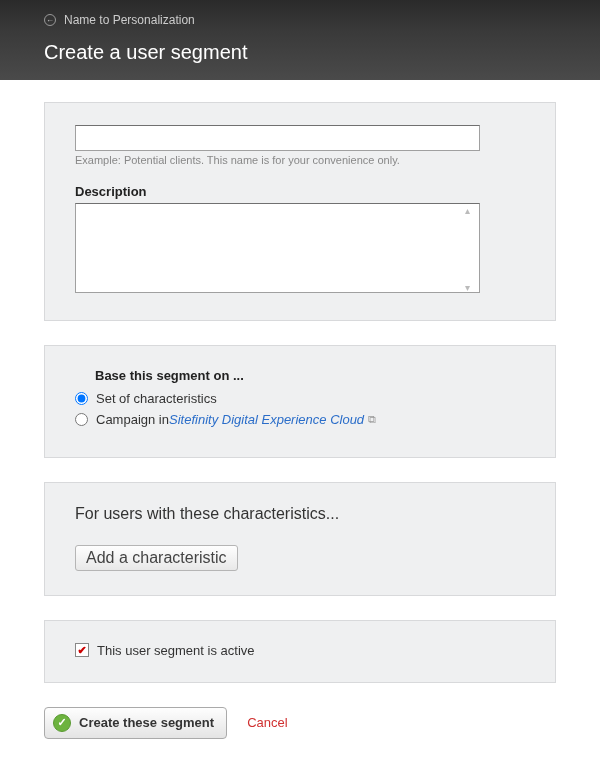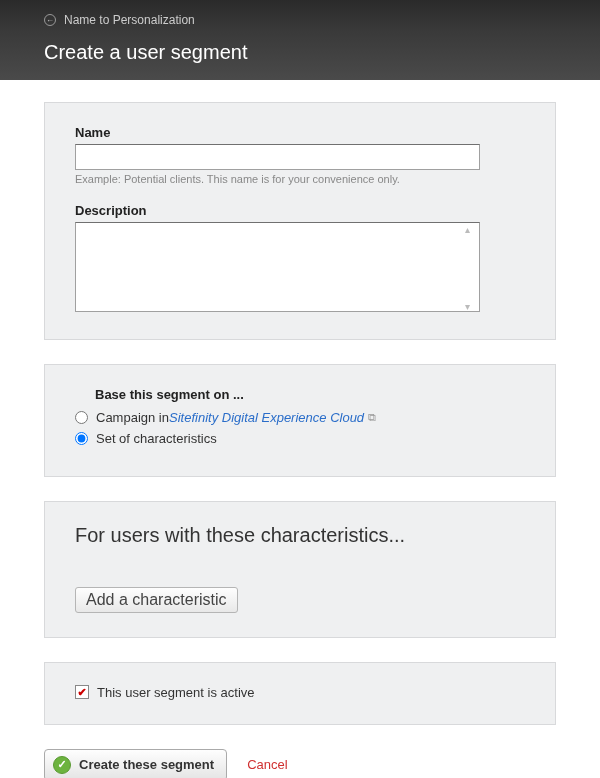--- a/index.html
+++ b/index.html
@@ -21,21 +21,21 @@
     .textarea { width: 100%; max-width: 405px; height: 90px; border: 1px solid #a0a0a0; border-top: 1px solid #707070; background: #fff; padding: 4px; font-size: 13px; resize: none; position: relative; }
     .textarea-wrap { position: relative; max-width: 405px; }
     .scroll-arrows { position: absolute; right: 3px; top: 3px; bottom: 3px; width: 12px; display: flex; flex-direction: column; justify-content: space-between; pointer-events: none; }
     .scroll-arrows span { color: #bbb; font-size: 10px; line-height: 1; }
     
     .radio-row { display: flex; align-items: center; margin-bottom: 6px; font-size: 13px; }
     .radio-row input { margin-right: 8px; }
     .link-text { color: #2a6dc9; font-style: italic; cursor: pointer; }
     .ext-icon { margin-left: 4px; color: #999; font-size: 11px; }
     
-    .section-heading { font-size: 20px; font-weight: normal; color: #333; margin-bottom: 40px; }
+    .section-heading { font-size: 16px; font-weight: normal; color: #333; margin-bottom: 22px; }
     
     .small-btn { background: linear-gradient(to bottom, #fefefe, #e8e8e8); border: 1px solid #b5b5b5; border-radius: 3px; padding: 3px 10px; font-size: 16px; color: #444; cursor: pointer; }
     
     .check-row { display: flex; align-items: center; font-size: 13px; }
     .checkbox-fake { width: 14px; height: 14px; border: 1px solid #888; background: #fff; margin-right: 8px; display: inline-flex; align-items: center; justify-content: center; font-size: 11px; color: #c00; font-weight: bold; cursor: pointer; }
     
     .actions { display: flex; align-items: center; gap: 20px; }
     .primary-btn { background: linear-gradient(to bottom, #fefefe, #e4e4e4); border: 1px solid #aaa; border-radius: 4px; padding: 6px 12px 6px 8px; font-size: 13px; font-weight: bold; color: #333; cursor: pointer; display: inline-flex; align-items: center; }
     .check-circle { width: 18px; height: 18px; border-radius: 50%; background: #6db33f; display: inline-flex; align-items: center; justify-content: center; margin-right: 8px; color: #fff; font-size: 11px; font-weight: bold; border: 1px solid #5a9a33; }
     .cancel-link { color: #d03030; font-size: 13px; cursor: pointer; }
@@ -48,47 +48,46 @@
     <span class="back-icon">←</span>
     <span>Name to Personalization</span>
   </div>
   <h1 class="page-title">Create a user segment</h1>
 </div>
 
 <div class="content">
 
   <div class="panel">
     <div class="field-group">
-      <label class="field-label">Name</label>
       <input type="text" class="text-input" value="" style="">
       <div class="hint">Example: Potential clients. This name is for your convenience only.</div>
     </div>
     <div class="field-group">
       <label class="field-label">Description</label>
       <div class="textarea-wrap">
         <textarea class="textarea" style=""></textarea>
         <div class="scroll-arrows">
           <span>▴</span>
             <span>▾</span>
         </div>
       </div>
     </div>
   </div>
 
   <div class="panel">
     <div class="field-label" style="margin-bottom:8px;padding-left:20px;">Base this segment on ...</div>
     <label class="radio-row">
+      <input type="radio" name="base" checked="" style="">
+      <span>Set of characteristics</span>
+    </label>
+    <label class="radio-row">
       <input type="radio" name="base" style="">
       <span>Campaign in </span>
       <span class="link-text">Sitefinity Digital Experience Cloud</span>
       <span class="ext-icon">⧉</span>
-    </label>
-    <label class="radio-row">
-      <input type="radio" name="base" checked="" style="">
-      <span>Set of characteristics</span>
     </label>
   </div>
 
   <div class="panel">
     <div class="section-heading">For users with these characteristics...</div>
     <button class="small-btn">Add a characteristic</button>
   </div>
 
   <div class="panel">
     <div class="check-row">

